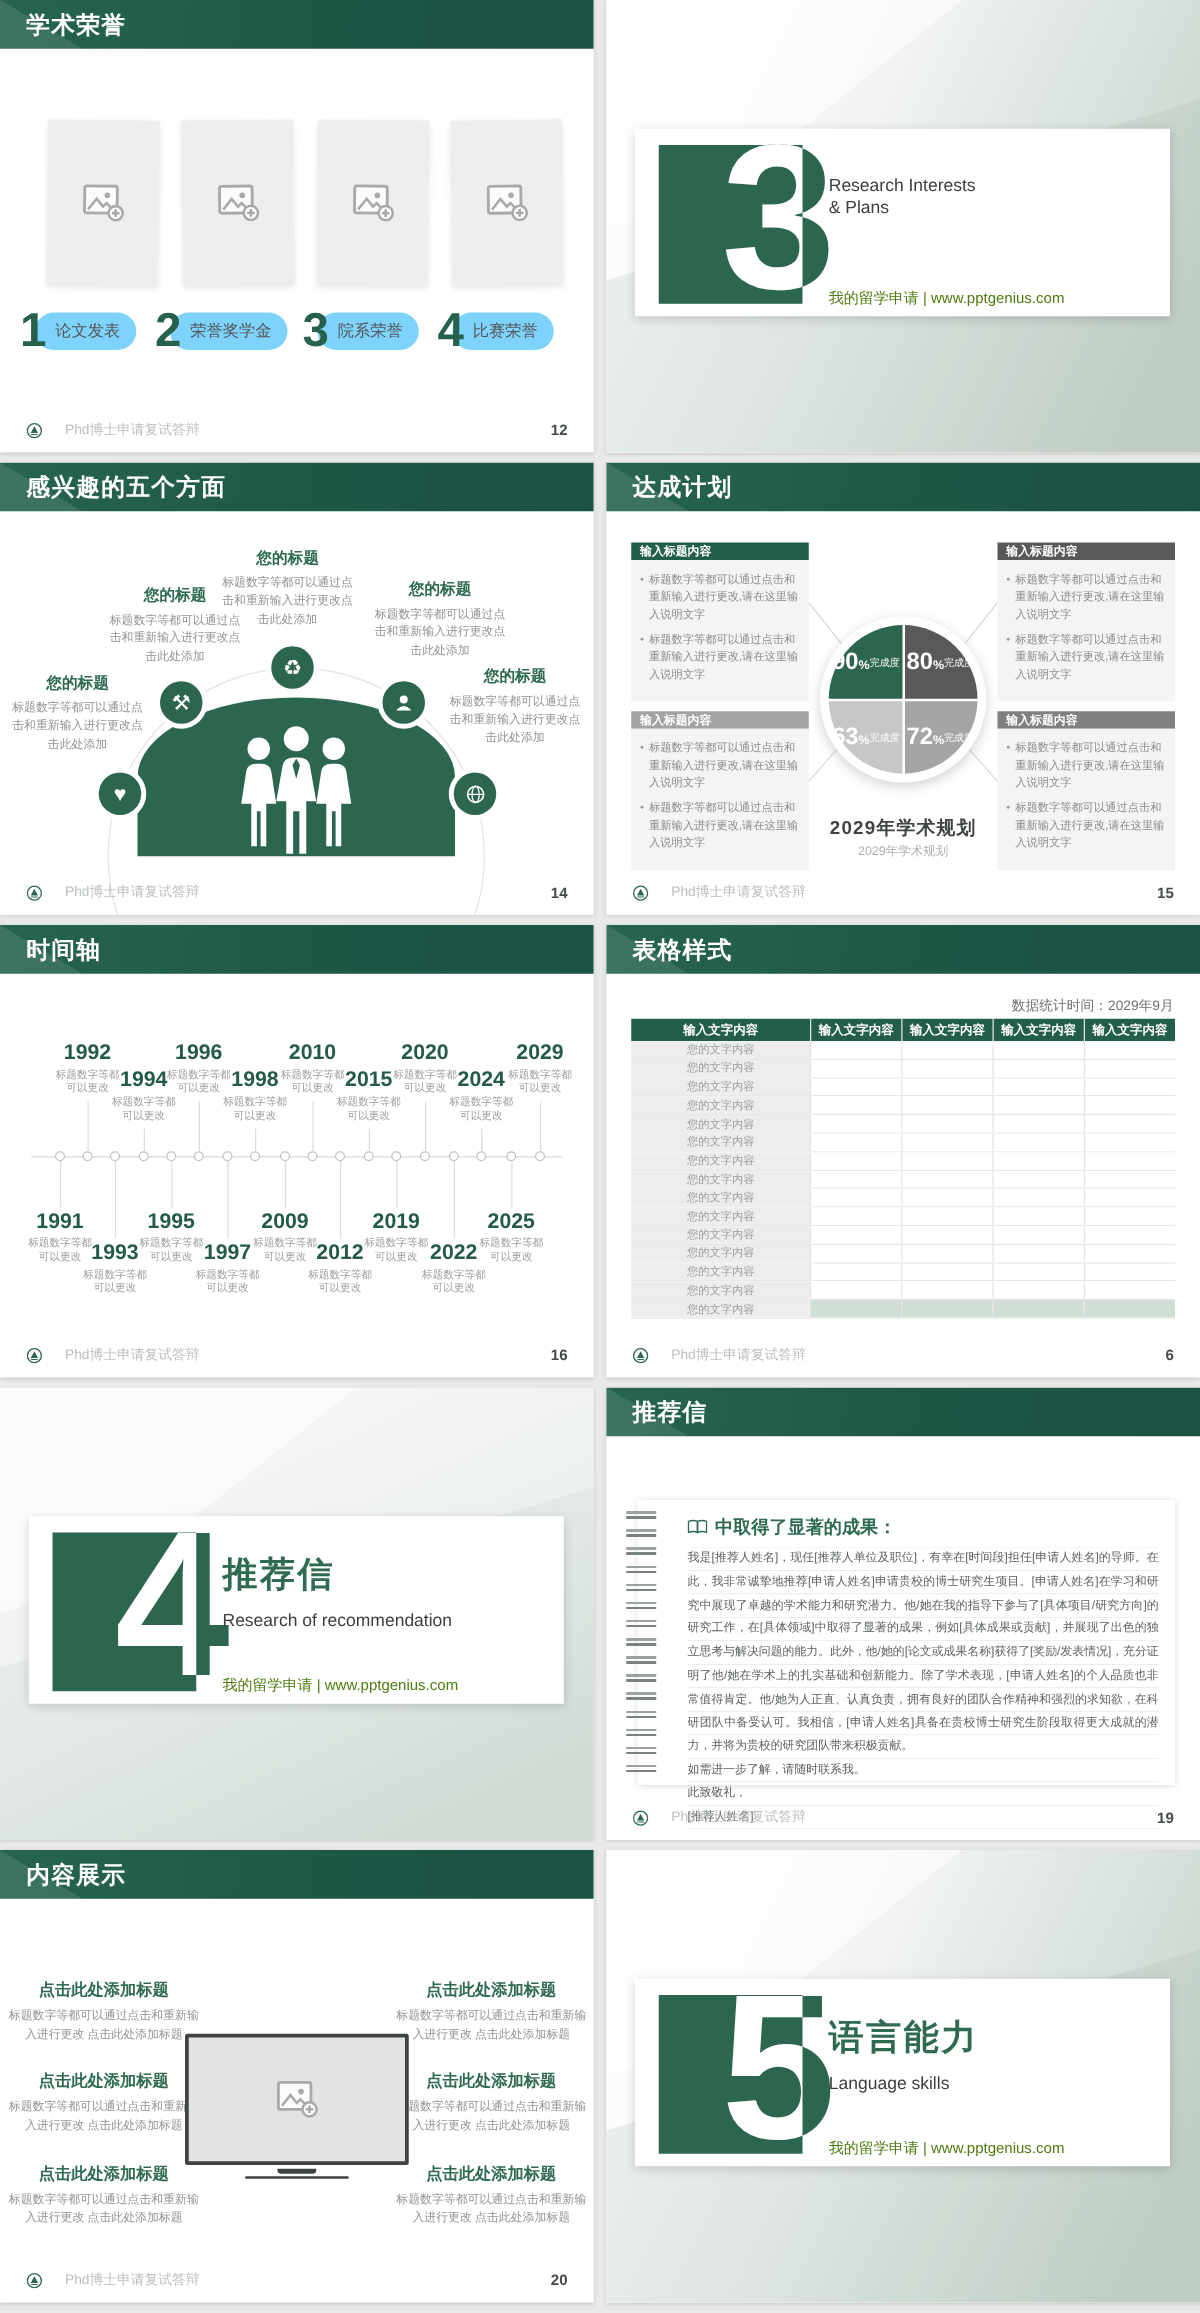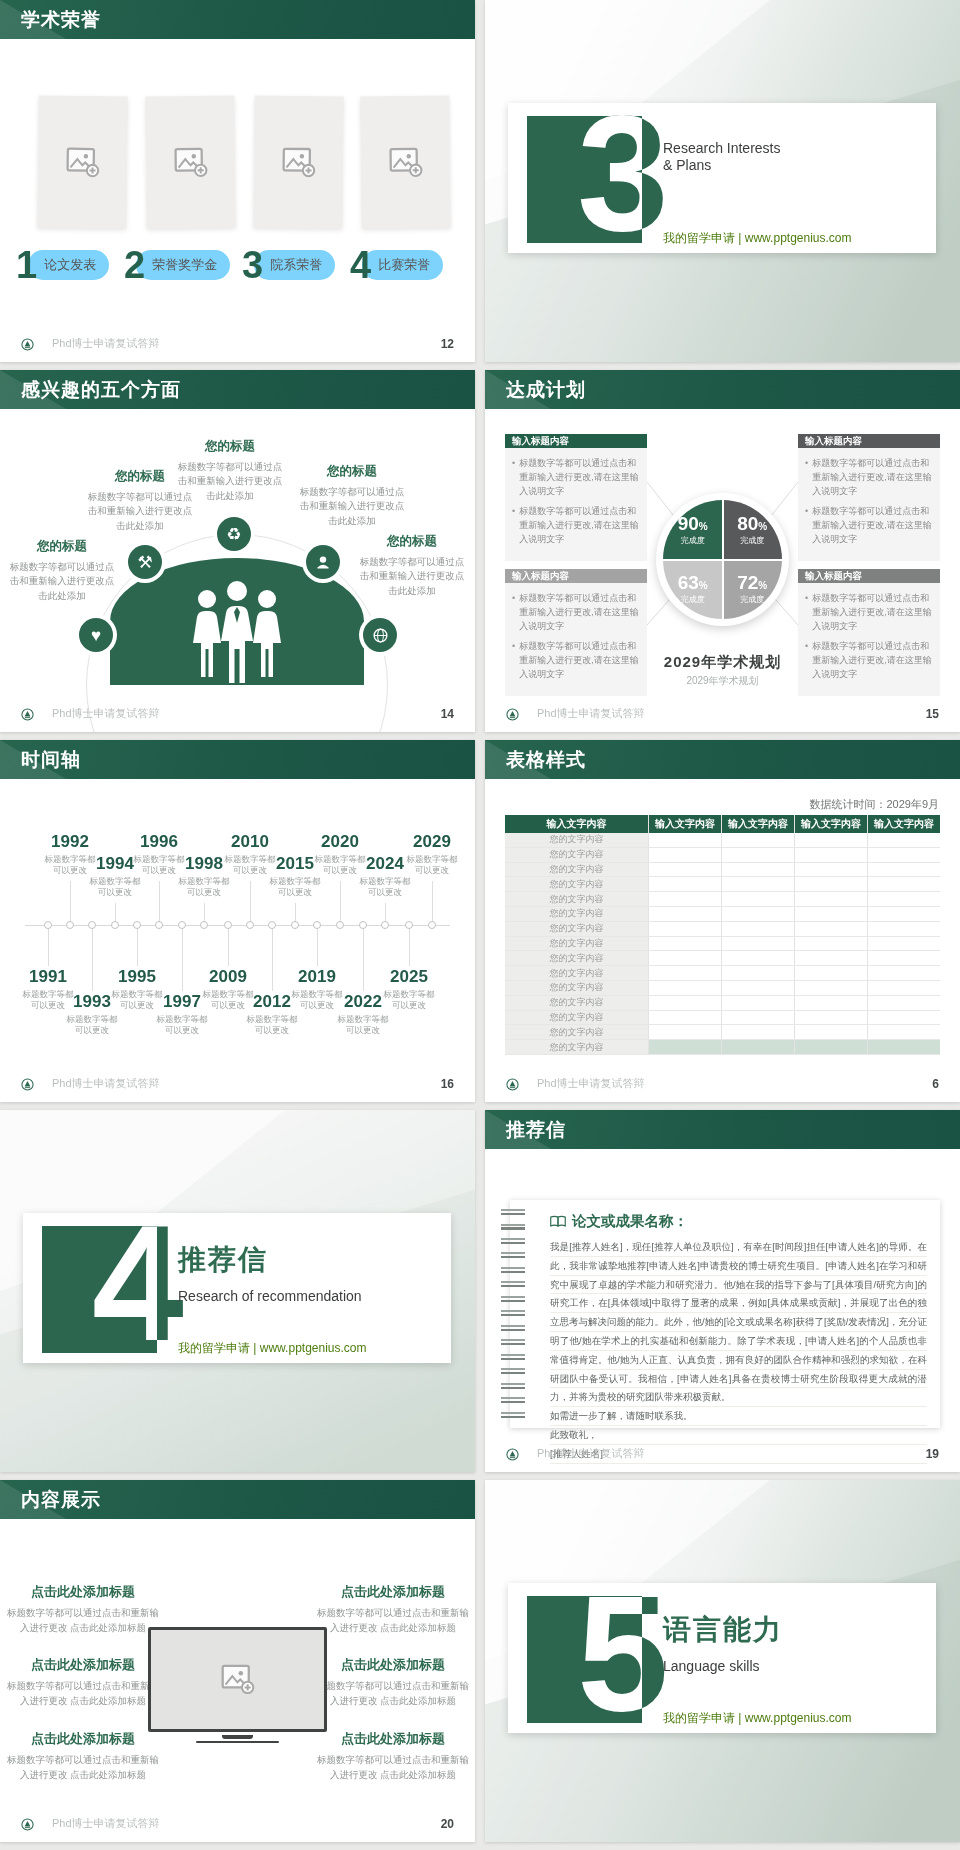--- a/index.html
+++ b/index.html
@@ -49,21 +49,21 @@
 .h-green{background:#235e49}.h-dgray{background:#58595b}.h-lgray{background:#a3a3a3}.h-mgray{background:#7f8080}
 .pbox-b{background:#f4f4f4;padding:9px 7px 8px}
 .pbul{display:flex;font-size:9px;color:#8c8c8c;line-height:1.55;margin-bottom:6px;text-align:left}
 .pbul::before{content:"•";margin-right:4px;color:#9a9a9a}
 .plan-lines{position:absolute;inset:0;z-index:1}
 .pie-wrap{position:absolute;left:171px;top:123px;width:133px;height:133px;border-radius:50%;background:#fff;box-shadow:0 3px 10px rgba(0,0,0,.18);display:flex;align-items:center;justify-content:center;z-index:2}
 .pie{position:relative;width:119px;height:119px;border-radius:50%;background:conic-gradient(#58595b 0 90deg,#a5a5a5 0 180deg,#c7c7c7 0 270deg,#2d664f 0 360deg)}
 .pie::before,.pie::after{content:"";position:absolute;background:#fff;z-index:1}
 .pie::before{left:50%;top:0;width:2px;height:100%;transform:translateX(-50%)}
 .pie::after{top:50%;left:0;height:2px;width:100%;transform:translateY(-50%)}
-.q{position:absolute;width:50%;height:50%;display:flex;flex-direction:column;align-items:center;justify-content:center;color:#fff;z-index:2}
+.q{position:absolute;width:50%;height:50%;display:flex;align-items:center;justify-content:center;color:#fff;z-index:2}
 .q-tl{left:0;top:0}.q-tr{right:0;top:0}.q-bl{left:0;bottom:0}.q-br{right:0;bottom:0}
 .qv{font-size:19px;font-weight:bold;line-height:1}
 .qv i{font-style:normal;font-size:10px}
 .ql{font-size:8px;margin-top:2px}
 .plan-cap{position:absolute;left:0;right:0;top:283px;text-align:center;font-size:15px;font-weight:bold;color:#3f4443;letter-spacing:1px;z-index:3}
 .plan-sub{position:absolute;left:0;right:0;top:304px;text-align:center;font-size:10px;color:#aab0ad;z-index:3}
 
 .tl-line{position:absolute;left:25px;right:25px;top:185px;height:1px;background:#d9d9d9}
 .tl-node{position:absolute;top:181px;width:8px;height:8px;border-radius:50%;background:#fff;border:1px solid #c2c2c2;z-index:2}
 .tl-item{position:absolute;width:84px;margin-left:-42px;text-align:center}
@@ -632,21 +632,21 @@
     <header class="shead">
       <h2 class="shead-title">推荐信</h2>
     </header>
     <div class="paper">
       <div class="rings"></div>
       <div class="lt">
         <svg class="book" viewBox="0 0 22 16">
             <path d="M1 2 Q6 0 11 2 L11 14 Q6 12 1 14 Z" fill="none" stroke="#2f6b51" stroke-width="1.6"></path>
             <path d="M21 2 Q16 0 11 2 L11 14 Q16 12 21 14 Z" fill="none" stroke="#2f6b51" stroke-width="1.6"></path>
           </svg>
-        <span class="lt-text">论文或成果名称：</span>
+        <span class="lt-text">中取得了显著的成果：</span>
       </div>
       <div class="lwrap">
         <div class="lbody">我是[推荐人姓名]，现任[推荐人单位及职位]，有幸在[时间段]担任[申请人姓名]的导师。在此，我非常诚挚地推荐[申请人姓名]申请贵校的博士研究生项目。[申请人姓名]在学习和研究中展现了卓越的学术能力和研究潜力。他/她在我的指导下参与了[具体项目/研究方向]的研究工作，在[具体领域]中取得了显著的成果，例如[具体成果或贡献]，并展现了出色的独立思考与解决问题的能力。此外，他/她的[论文或成果名称]获得了[奖励/发表情况]，充分证明了他/她在学术上的扎实基础和创新能力。除了学术表现，[申请人姓名]的个人品质也非常值得肯定。他/她为人正直、认真负责，拥有良好的团队合作精神和强烈的求知欲，在科研团队中备受认可。我相信，[申请人姓名]具备在贵校博士研究生阶段取得更大成就的潜力，并将为贵校的研究团队带来积极贡献。</div>
         <div class="lline">如需进一步了解，请随时联系我。</div>
         <div class="lline">此致敬礼，</div>
         <div class="lline">[推荐人姓名]</div>
       </div>
     </div>
     <footer class="sfoot">
       <svg class="crest" viewBox="0 0 20 20">

